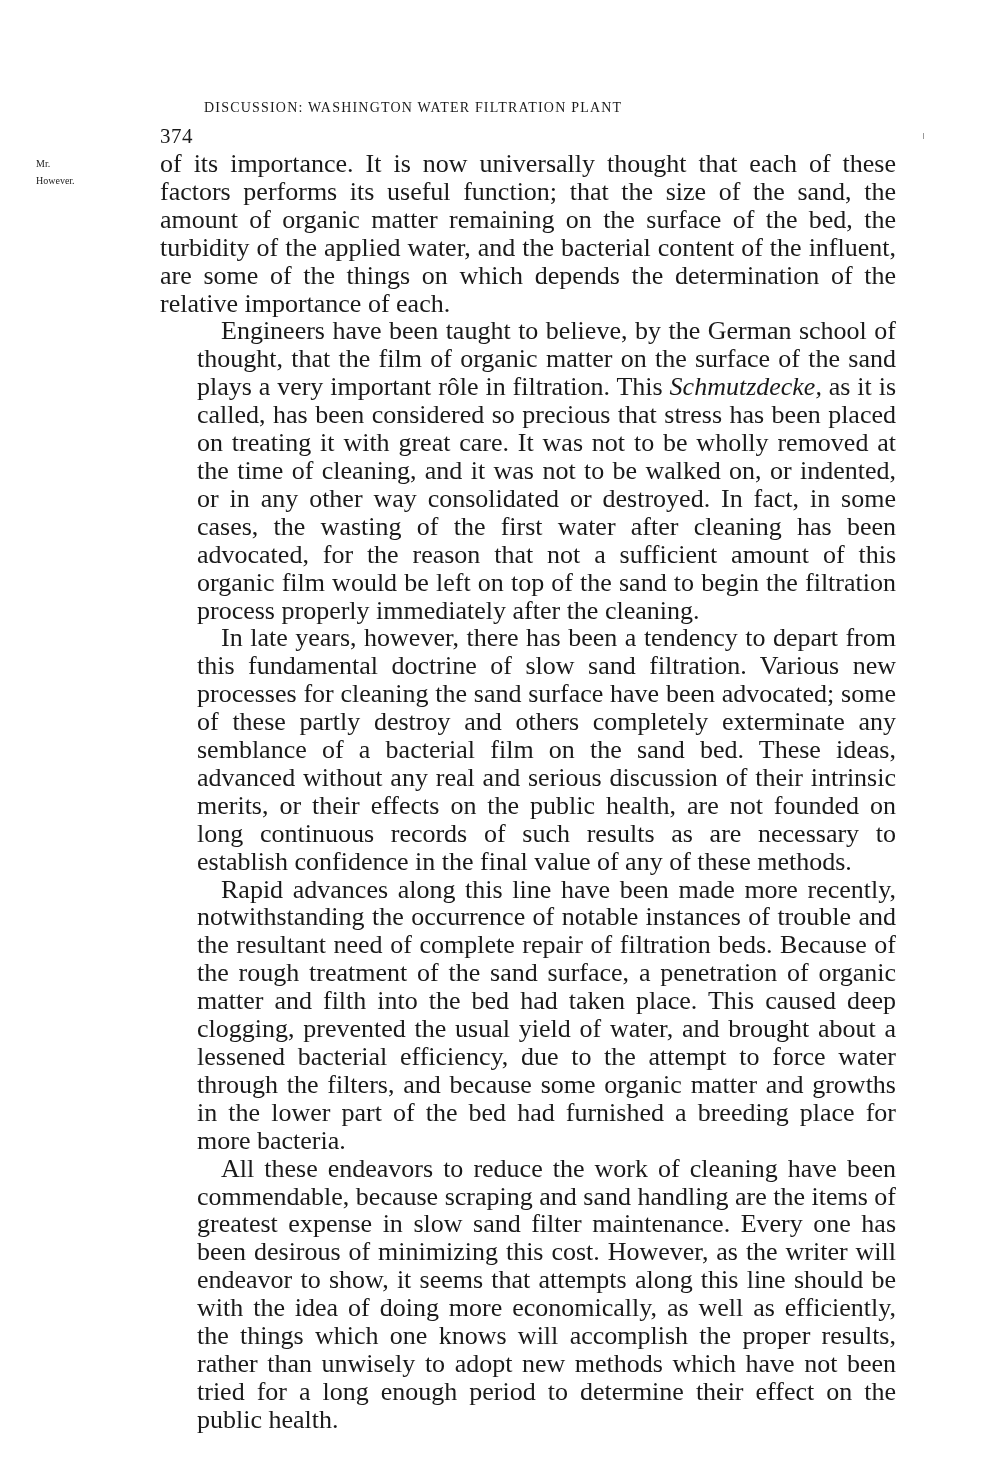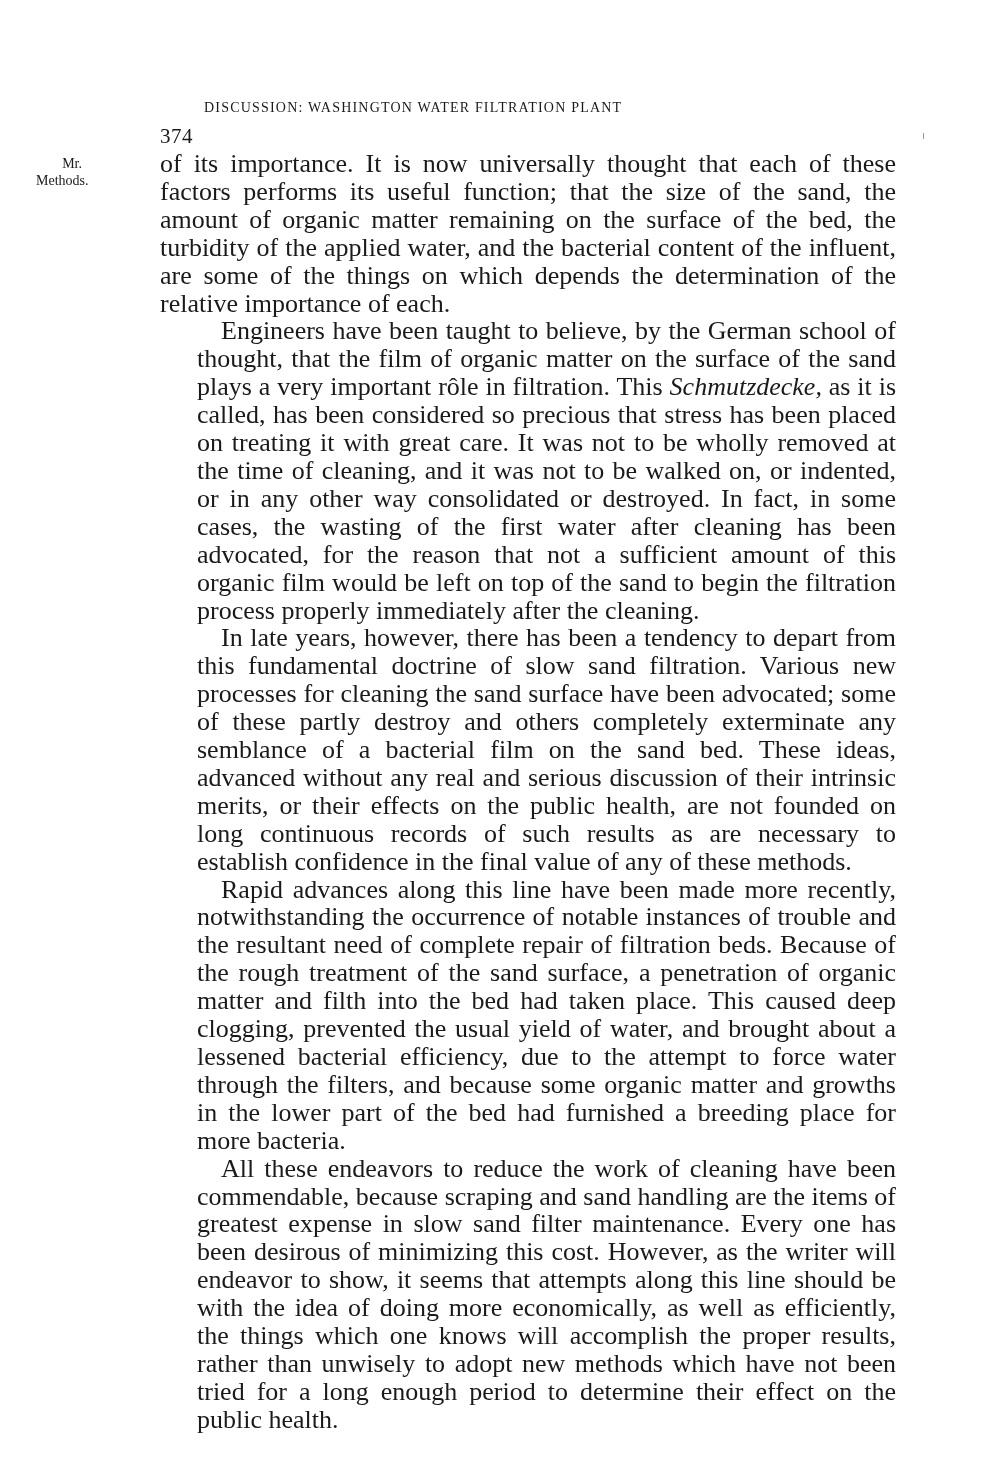--- a/index.html
+++ b/index.html
@@ -2,43 +2,43 @@
 <html><head>
 <meta charset="utf-8">
 <style>
   html, body { margin: 0; padding: 0; background: #ffffff; }
   body { width: 1000px; height: 1466px; position: relative; overflow: hidden;
          font-family: "Liberation Serif", "DejaVu Serif", serif; color: #1a1a1a; }
   .header { position: absolute; top: 98px; left: 160px; width: 680px; height: 26px;
             font-size: 20px; letter-spacing: 0.5px; }
   .page-number { position: absolute; left: 0; top: 0; font-size: 21px; margin-top: 26px; }
   .running-title { position: absolute; left: 44px; top: 2px; font-size: 14px; letter-spacing: 1.2px; }
-  .margin-note { position: absolute; left: 36px; top: 155px; width: 46px; font-size: 14px;
-                 line-height: 17px; text-align: right; }
+  .margin-note { position: absolute; left: 36px; top: 155px; width: 46px; font-size: 10px;
+                 line-height: 17px; text-align: left; }
   .margin-note span { display: block; }
   .body { position: absolute; left: 160px; top: 150px; width: 736px; font-size: 26px;
           line-height: 27.9px; text-align: justify; }
   .body p { margin: 0; text-indent: 0; }
   .body p.indent { text-indent: 24px; margin-left: 37px; }
   .body em { font-style: italic; }
   .stray-mark { position: absolute; left: 923px; top: 133px; width: 1px; height: 6px; background: #999; }
 </style>
 </head>
 <body>
 
 <div class="header">
   <span class="page-number">374</span>
   <span class="running-title">DISCUSSION: WASHINGTON WATER FILTRATION PLANT</span>
 </div>
 
 <div class="stray-mark"></div>
 
 <div class="margin-note">
   <span>Mr.</span>
-  <span>Methods.</span>
+  <span>However.</span>
 </div>
 
 <div class="body">
   <p>of its importance. It is now universally thought that each of these factors performs its useful function; that the size of the sand, the amount of organic matter remaining on the surface of the bed, the turbidity of the applied water, and the bacterial content of the influent, are some of the things on which depends the determination of the relative importance of each.</p>
   <p class="indent"><span>Engineers have been taught to believe, by the German school of thought, that the film of organic matter on the surface of the sand plays a very important rôle in filtration. This </span><em>Schmutzdecke,</em><span> as it is called, has been considered so precious that stress has been placed on treating it with great care. It was not to be wholly removed at the time of cleaning, and it was not to be walked on, or indented, or in any other way consolidated or destroyed. In fact, in some cases, the wasting of the first water after cleaning has been advocated, for the reason that not a sufficient amount of this organic film would be left on top of the sand to begin the filtration process properly immediately after the cleaning.</span></p>
   <p class="indent">In late years, however, there has been a tendency to depart from this fundamental doctrine of slow sand filtration. Various new processes for cleaning the sand surface have been advocated; some of these partly destroy and others completely exterminate any semblance of a bacterial film on the sand bed. These ideas, advanced without any real and serious discussion of their intrinsic merits, or their effects on the public health, are not founded on long continuous records of such results as are necessary to establish confidence in the final value of any of these methods.</p>
   <p class="indent">Rapid advances along this line have been made more recently, notwithstanding the occurrence of notable instances of trouble and the resultant need of complete repair of filtration beds. Because of the rough treatment of the sand surface, a penetration of organic matter and filth into the bed had taken place. This caused deep clogging, prevented the usual yield of water, and brought about a lessened bacterial efficiency, due to the attempt to force water through the filters, and because some organic matter and growths in the lower part of the bed had furnished a breeding place for more bacteria.</p>
   <p class="indent">All these endeavors to reduce the work of cleaning have been commendable, because scraping and sand handling are the items of greatest expense in slow sand filter maintenance. Every one has been desirous of minimizing this cost. However, as the writer will endeavor to show, it seems that attempts along this line should be with the idea of doing more economically, as well as efficiently, the things which one knows will accomplish the proper results, rather than unwisely to adopt new methods which have not been tried for a long enough period to determine their effect on the public health.</p>
 </div>
 

